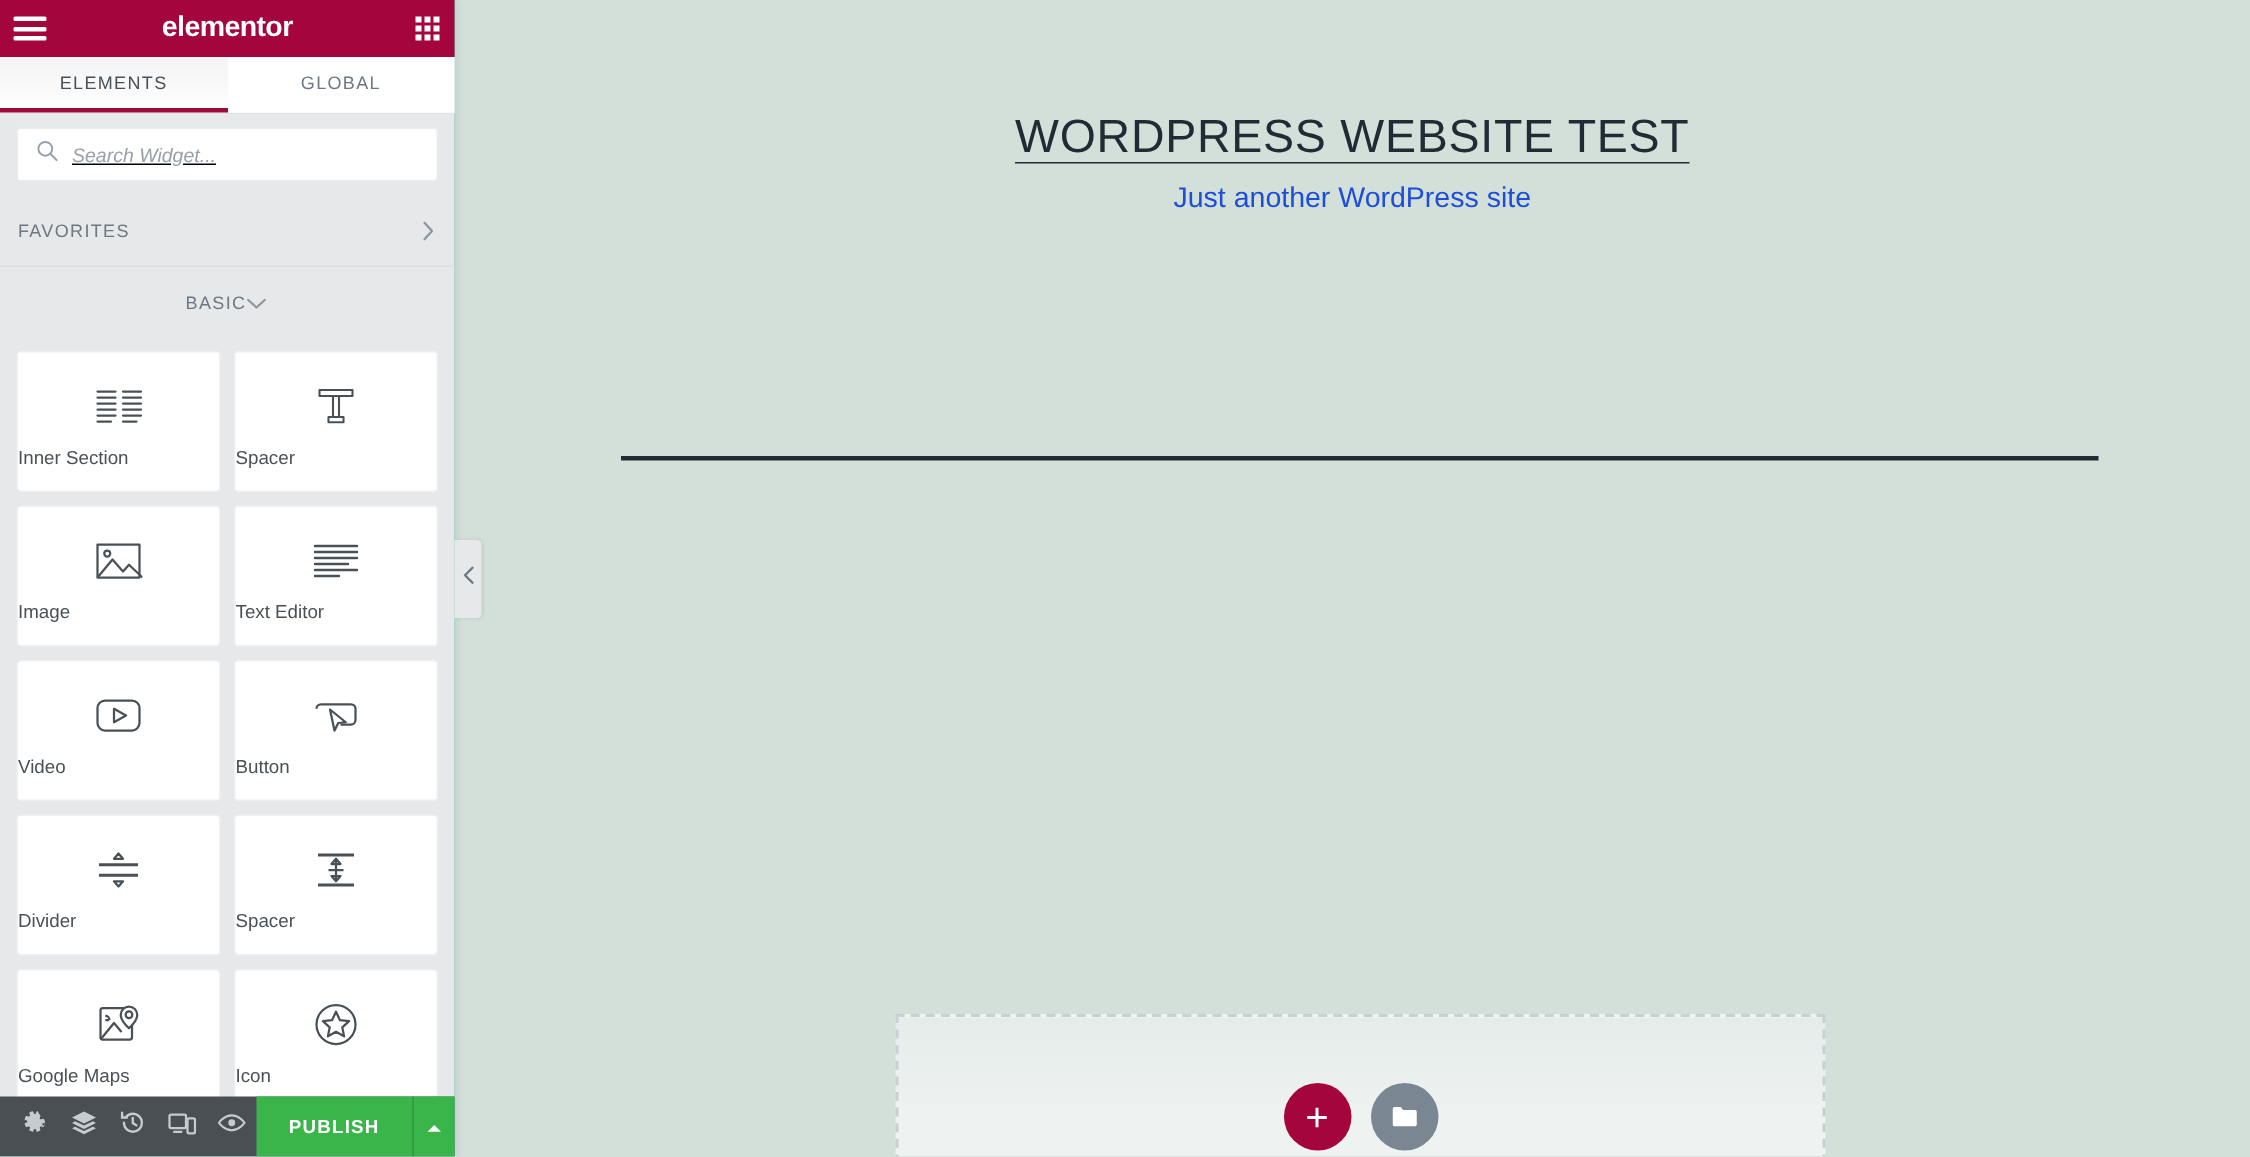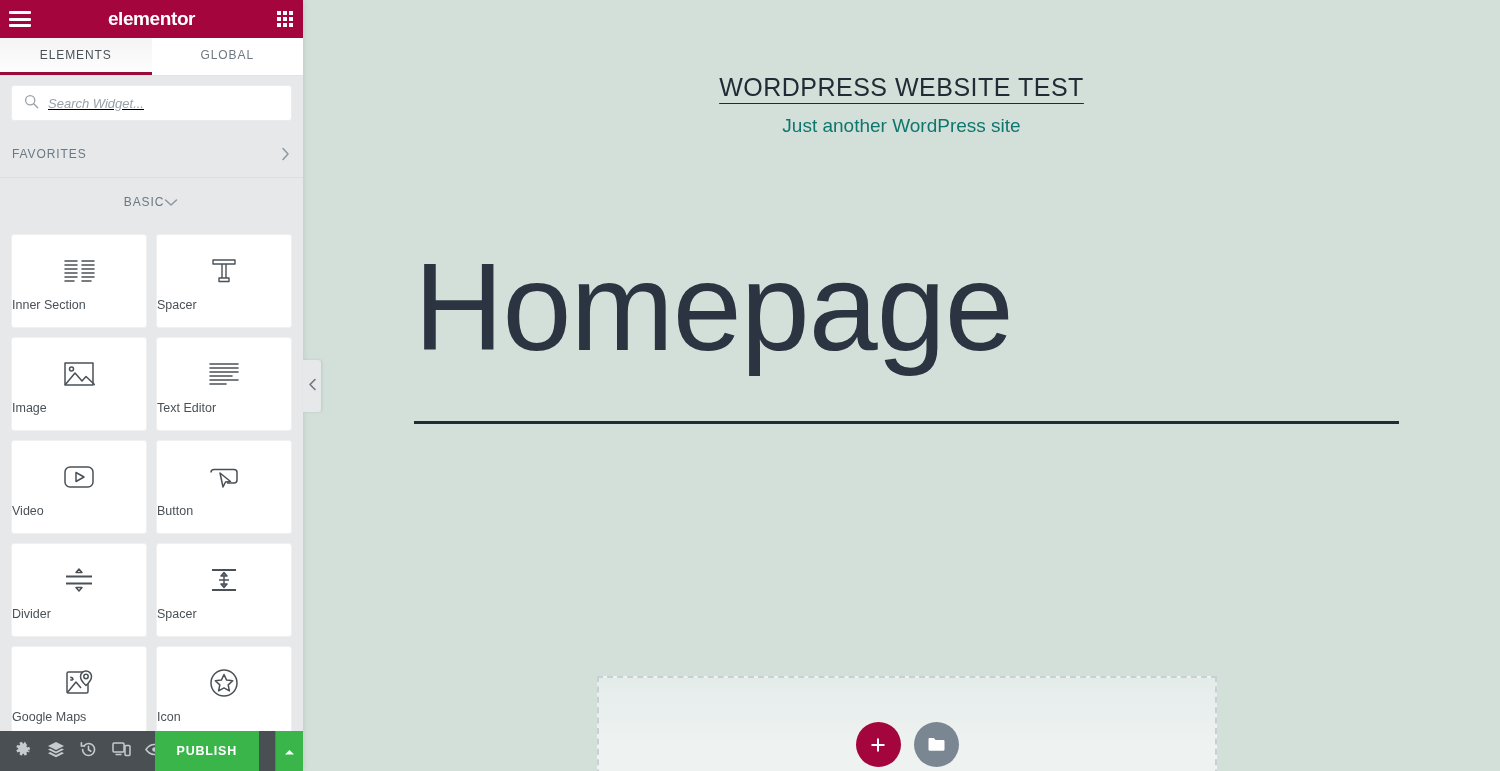--- a/index.html
+++ b/index.html
@@ -26,35 +26,35 @@
     background: #d3e0da;
     overflow: hidden;
   }
 
   .site-header {
     padding-top: 72px;
     text-align: center;
   }
 
   .site-title {
-    font-size: 25px;
+    font-size: 31px;
     font-weight: 400;
     letter-spacing: 0.5px;
     color: #222b35;
     text-transform: uppercase;
     text-decoration: underline;
     text-underline-offset: 7px;
     text-decoration-thickness: 1px;
     display: inline-block;
     line-height: 1.2;
   }
 
   .site-tagline {
     font-size: 19px;
-    color: #0f766e;
+    color: #1d4ed8;
     margin-top: 13px;
     font-weight: 400;
   }
 
   .page-heading-wrap {
     padding-left: 111px;
     padding-top: 108px;
   }
 
   .page-heading {
@@ -324,21 +324,20 @@
     justify-content: center;
     color: #c6cbd0;
     cursor: pointer;
   }
   .publish-group {
     position: absolute;
     right: 0;
     top: 0;
     height: 40px;
     display: flex;
-    gap: 16px;
   }
   .publish-btn {
     background: #39b54a;
     color: #fff;
     font-size: 12.5px;
     font-weight: bold;
     letter-spacing: 0.8px;
     border: none;
     padding: 0 22px;
     cursor: pointer;
@@ -360,21 +359,20 @@
 <body>
 
 <div id="canvas">
 
   <div class="site-header">
     <a class="site-title">WORDPRESS WEBSITE TEST</a>
     <div class="site-tagline">Just another WordPress site</div>
   </div>
 
   <div class="page-heading-wrap">
-    <h1 class="page-heading">Homepage</h1>
     <div class="heading-rule"></div>
   </div>
 
   <div class="drop-zone">
     <div class="drop-actions">
       <button class="circle-btn add">
         <span>
           <svg width="18" height="18" viewBox="0 0 18 18" aria-hidden="true">
             <rect x="8" y="2.5" width="2" height="13" fill="#fff"></rect>
             <rect x="2.5" y="8" width="13" height="2" fill="#fff"></rect>

